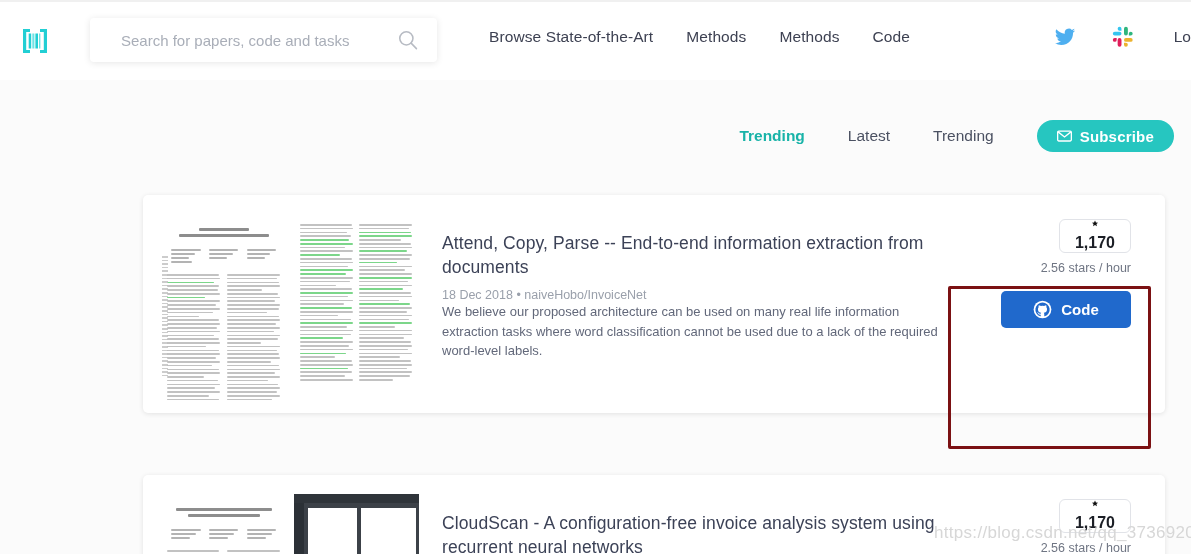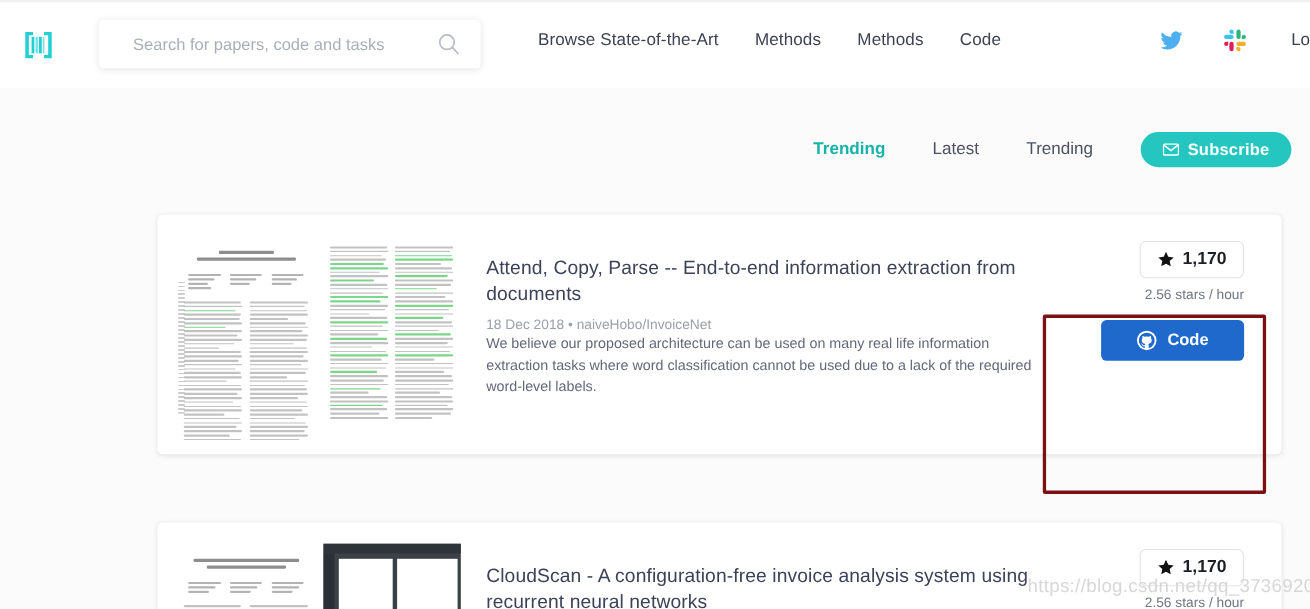--- a/index.html
+++ b/index.html
@@ -131,20 +131,21 @@
   }
 
   .card-right { width: 178px; flex: 0 0 178px; position: relative; }
   .star-pill {
     position: absolute; right: 16px; top: 8px;
     border: 1px solid #e1e3e8; border-radius: 6px;
     height: 34px; padding: 0 15px;
     display: flex; align-items: center; gap: 7px;
     font-size: 16px; font-weight: bold; color: #1c1f26;
     background: #fff;
+    flex-direction: column;
   }
   .rate { position: absolute; right: 16px; top: 50px; font-size: 12.5px; color: #6f7583; white-space: nowrap; }
   .btn-col { position: absolute; right: 16px; top: 80px; display: flex; flex-direction: column; gap: 10px; }
   .act-btn {
     width: 130px; height: 37px; border: none; border-radius: 5px;
     color: #fff; font-size: 15px; font-weight: bold;
     display: flex; align-items: center; justify-content: center; gap: 9px;
     cursor: pointer; font-family: "Liberation Sans", sans-serif;
   }
   .act-btn.paper { background: #27ae60; }

